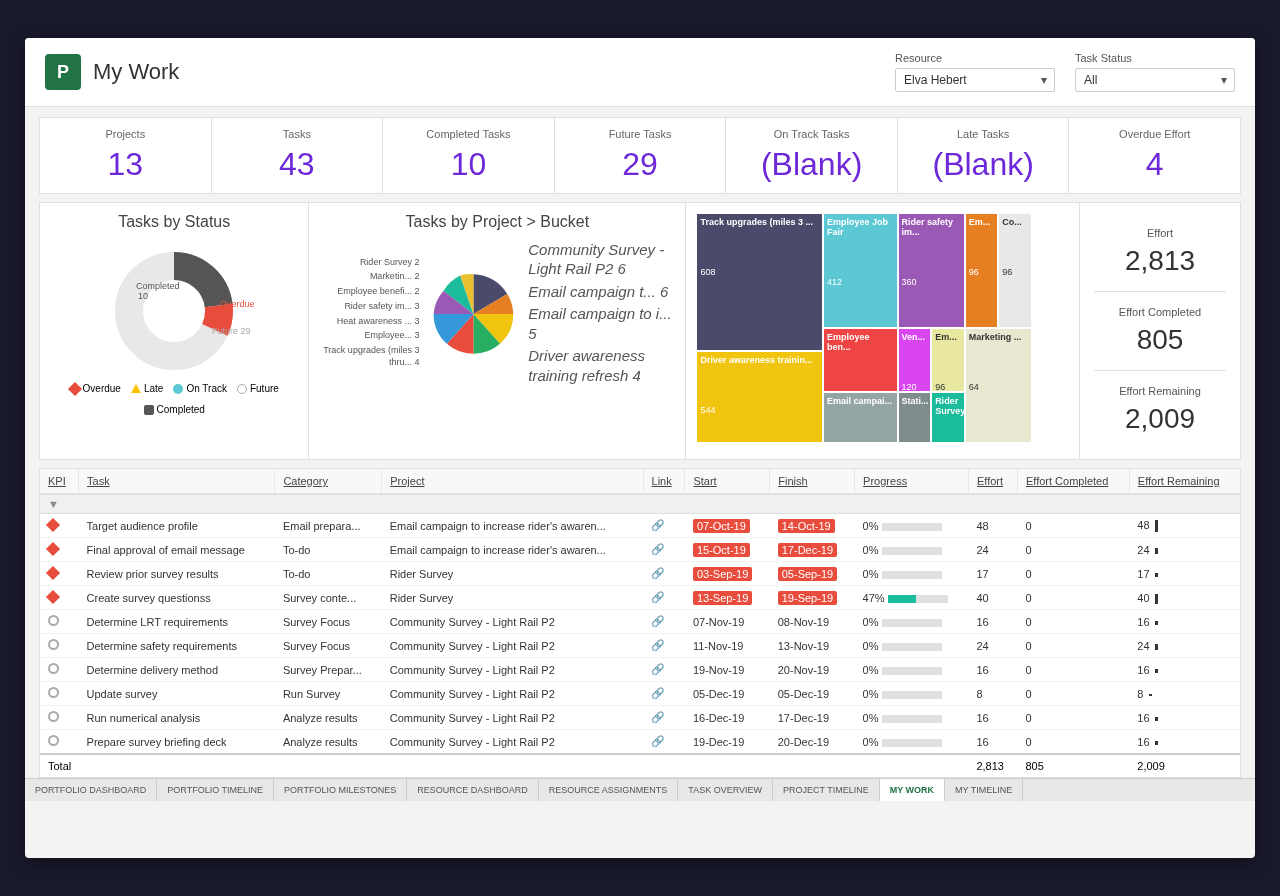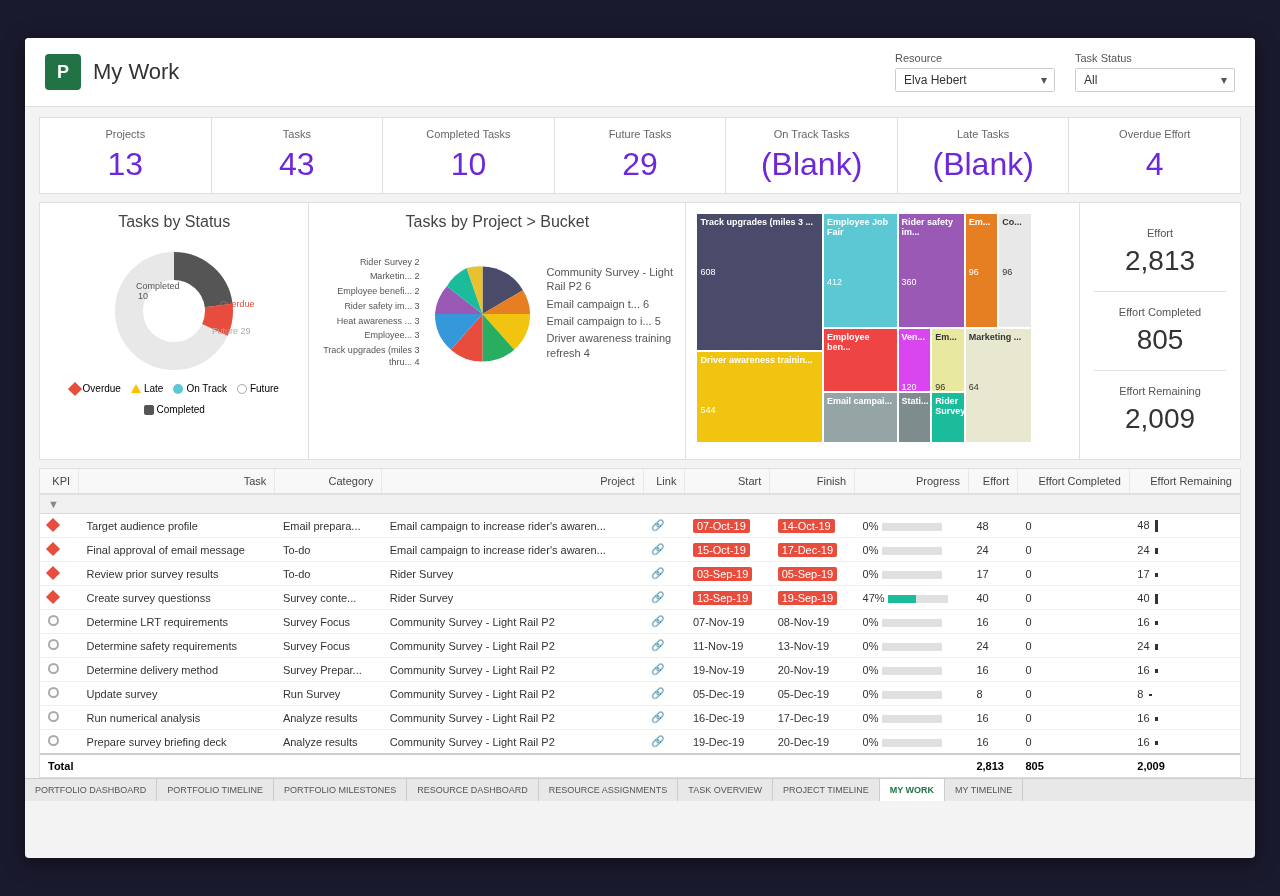--- a/index.html
+++ b/index.html
@@ -154,23 +154,24 @@
       align-items: center;
       gap: 8px;
     }
     .pie-labels-left {
       font-size: 9px;
       color: #555;
       text-align: right;
       min-width: 100px;
     }
     .pie-labels-right {
-      font-size: 11px;
+      font-size: 15px;
       color: #555;
       min-width: 90px;
+      font-style: italic;
     }
     .pie-label-row {
       margin-bottom: 3px;
       line-height: 1.3;
     }
     
     .treemap-container {
       width: 100%;
       height: 230px;
       position: relative;
@@ -223,37 +224,38 @@
       width: 100%;
       border-collapse: collapse;
       font-size: 11px;
     }
     thead tr {
       background: #f8f8f8;
       border-bottom: 2px solid #e0e0e0;
     }
     thead th {
       padding: 6px 8px;
-      text-align: right;
+      text-align: left;
       font-weight: 500;
       color: #444;
       white-space: nowrap;
       border-right: 1px solid #e8e8e8;
+      text-decoration: underline;
     }
     thead th:last-child { border-right: none; }
     tbody tr {
       border-bottom: 1px solid #f0f0f0;
     }
     tbody td {
       padding: 5px 8px;
       color: #333;
       white-space: nowrap;
     }
     .tfoot-row td {
-      font-weight: bold;
+      font-weight: normal;
       border-top: 2px solid #ccc;
       padding: 5px 8px;
     }
     .progress-bar-container {
       background: #e0e0e0;
       height: 8px;
       width: 60px;
       display: inline-block;
       vertical-align: middle;
       position: relative;

